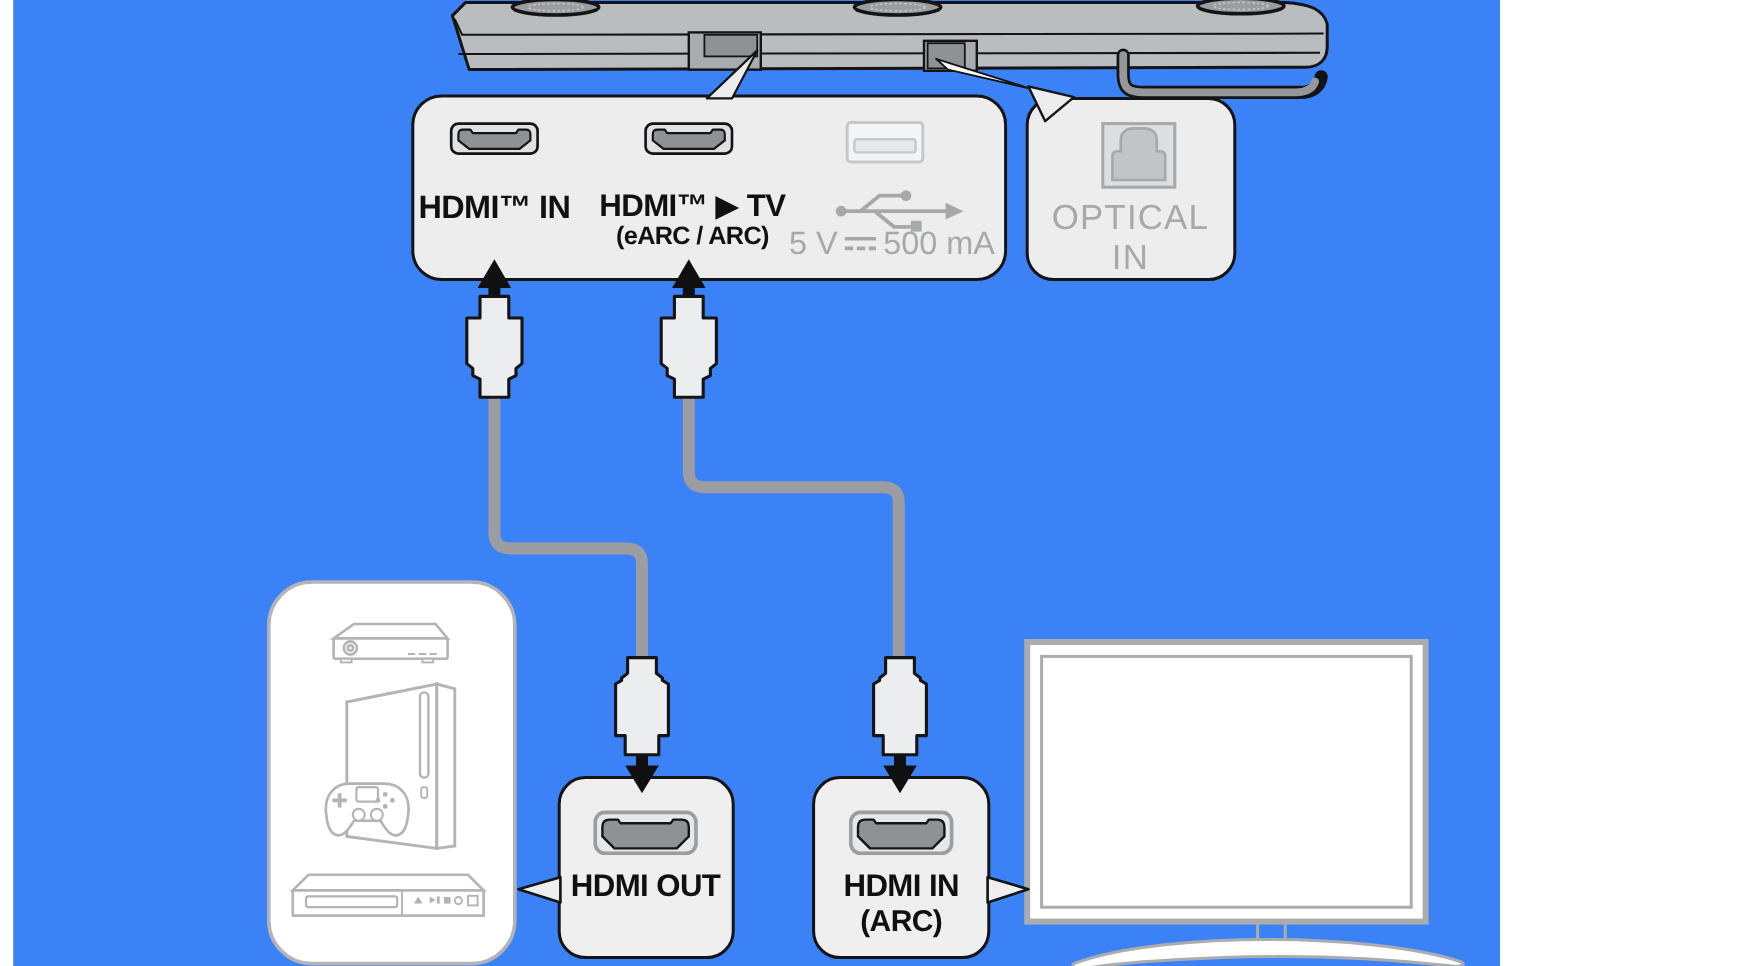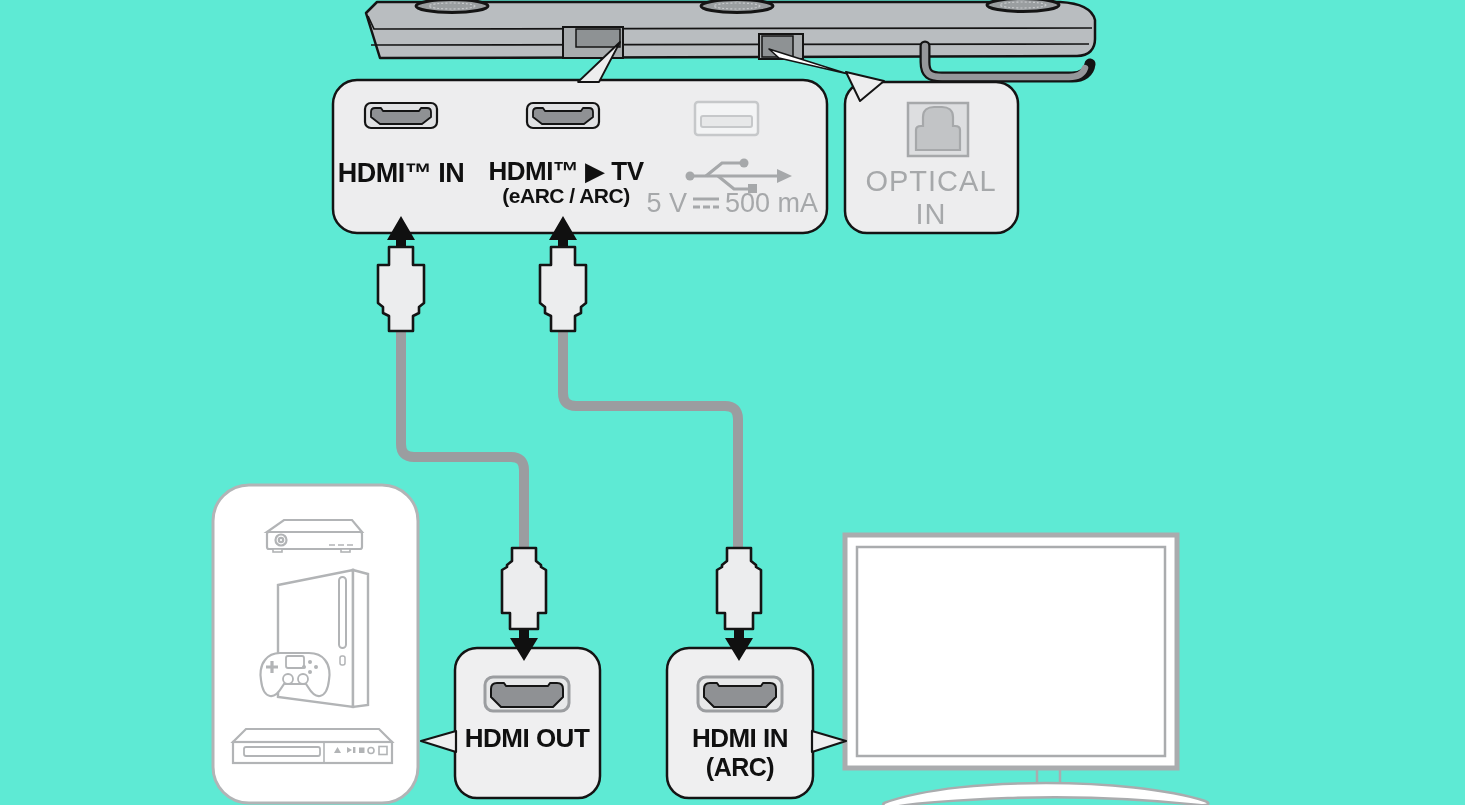--- a/index.html
+++ b/index.html
@@ -1,16 +1,16 @@
 <!DOCTYPE html>
 <html><head>
 <meta charset="utf-8">
 <style>
   html,body{margin:0;padding:0;background:#ffffff;}
-  #stage{position:relative;width:1465px;height:805px;background:#5eead4;overflow:hidden;}
+  #stage{position:relative;width:1239px;height:805px;background:#3b82f6;overflow:hidden;margin-left:11px;}
   svg{position:absolute;top:0;left:0;}
   text{font-family:"Liberation Sans","DejaVu Sans",sans-serif;}
   .lbl-bold{font-weight:bold;fill:#101010;letter-spacing:-0.5px;}
   .lbl-gray{fill:#a6a8aa;}
   .lbl-gray-wide{fill:#a6a8aa;letter-spacing:1px;}
 </style>
 </head>
 <body>
 
 <div id="stage">

